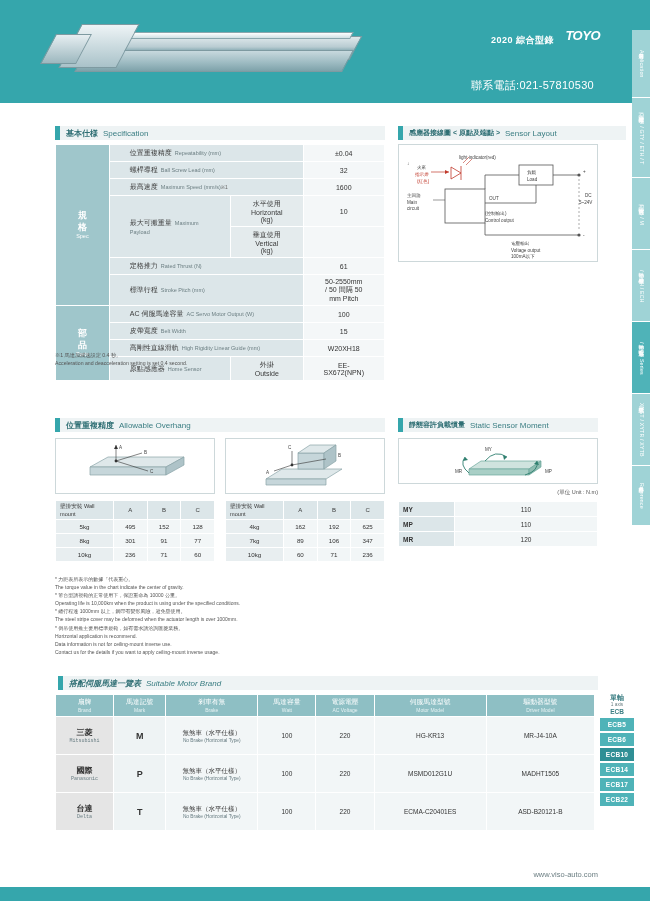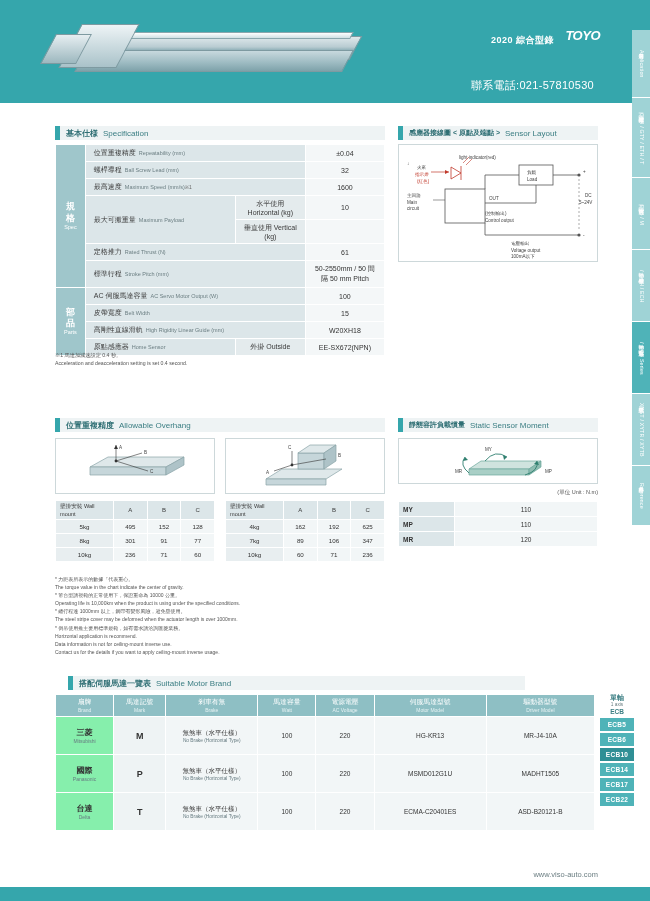--- a/index.html
+++ b/index.html
@@ -104,21 +104,21 @@
   .sec-head .en { font-weight:normal; margin-left:5px; color:#3b7e83; }
 
   
   table { border-collapse:collapse; }
   .spec {
     position:absolute; left:55px; top:144px; width:330px;
     font-size:7px;
   }
   .spec td {
     border:1px solid #ffffff;
-    padding:3px 8px;
+    padding:3px 20px;
     background:#e8eef0;
     height:17px;
     vertical-align:middle;
   }
   .spec td.lbl { background:#dce6e9; color:#3a3a3a; width:150px; }
   .spec td.lbl2 { background:#e4ebed; color:#3a3a3a; width:70px; text-align:center;}
   .spec td.val { background:#f4f7f8; text-align:center; color:#333; }
   .spec td.grp {
     background:#9fc6cb; color:#ffffff; width:26px; text-align:center;
     font-size:9px; font-weight:bold; line-height:1.25;
@@ -167,21 +167,21 @@
   }
   .motor th {
     background:#8ebfc4; color:#ffffff; font-weight:normal;
     border:1px solid #ffffff; height:22px; font-size:6.8px; line-height:1.3;
   }
   .motor th .en { display:block; font-size:5px; color:#e6f2f3; }
   .motor td {
     border:1px solid #ffffff; background:#f2f6f7; height:38px; text-align:center;
     color:#333; vertical-align:middle;
   }
-  .motor td.brand { background:#86efac; font-size:8px; font-weight:bold; }
+  .motor td.brand { background:#e5e5e5; font-size:8px; font-weight:bold;font-family:Liberation Mono, monospace; }
   .motor td.brand .en { display:block; font-size:5px; font-weight:normal; color:#667b80; }
   .motor td.mark { background:#eef3f4; font-size:9px; font-weight:bold; }
   .motor td.brake .en { display:block; font-size:4.8px; color:#667b80; }
 
   
   .axis-col { position:absolute; left:600px; top:694px; width:34px; }
   .axis-title { font-size:7px; color:#3b7e83; text-align:center; font-weight:bold; line-height:1.2;}
   .axis-title .en { display:block; font-size:4.8px; font-weight:normal; color:#6b7e82;}
   .axis-badge {
     width:34px; height:13px; margin-top:2px; background:#9fd3d6; color:#fff;
@@ -250,21 +250,21 @@
       <span class="cn">參考資料</span>
         <span class="en">Reference</span>
     </div>
   </div>
 
   <div class="sec-head" style="left:55px; top:126px; width:330px;">
     <span>基本仕様</span>
     <span class="en">Specification</span>
   </div>
 
-  <div class="sec-head" style="left:398px; top:126px; width:200px;">
+  <div class="sec-head" style="left:398px; top:126px; width:228px;">
     <span style="font-size:7px;">感應器接線圖 &lt; 原點及端點 &gt;</span>
     <span class="en">Sensor Layout</span>
   </div>
 
   <table class="spec">
     <tbody>
         <tr>
       <td class="grp" rowspan="7">
         <span>規格</span><small>Spec</small>
       </td>
@@ -539,21 +539,21 @@
     <div>* 芾台型請視範的正常使用下，保證重命為 10000 公里。</div>
     <div>Operating life is 10,000km when the product is using under the specified conditions.</div>
     <div>* 總行程達 1000mm 以上，鋼帶有變形風險，避免壁使用。</div>
     <div>The steel stripe cover may be deformed when the actuator length is over 1000mm.</div>
     <div>* 倒吊使用推主要用標準規範，如有需求請洽詢匯菱業務。</div>
     <div>Horizontal application is recommend.</div>
     <div>Data information is not for ceiling-mount inverse use.</div>
     <div>Contact us for the details if you want to apply ceiling-mount inverse usage.</div>
   </div>
 
-  <div class="sec-head" style="left:68px; top:676px; width:457px;">
+  <div class="sec-head" style="left:58px; top:676px; width:540px;font-style:italic;">
     <span>搭配伺服馬達一覽表</span>
     <span class="en">Suitable Motor Brand</span>
   </div>
 
   <table class="motor">
     <tbody>
         <tr>
       <th style="width:58px;">
         <span>扇牌</span><span class="en">Brand</span>
       </th>

